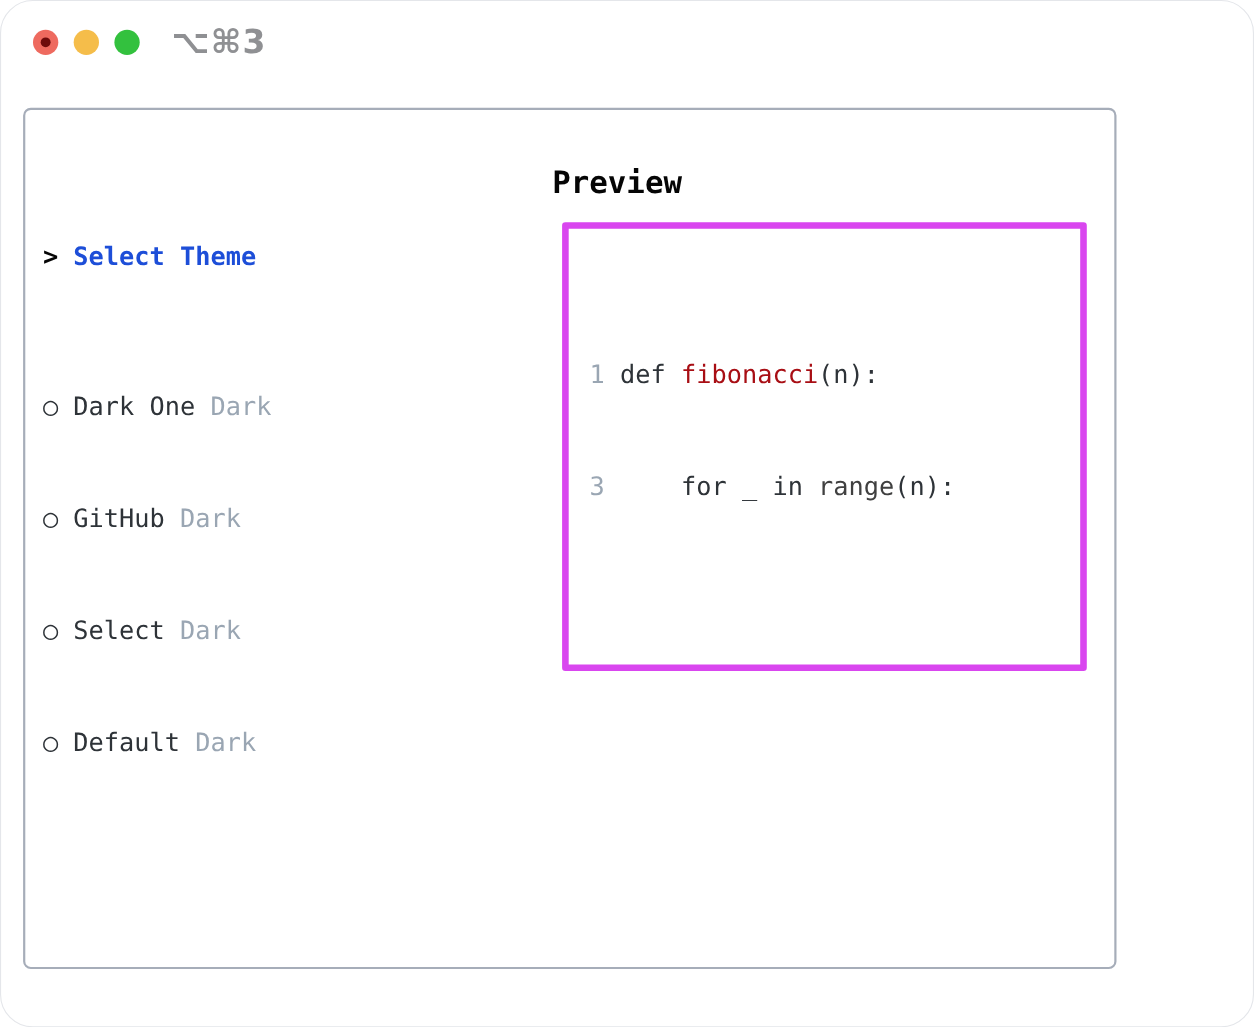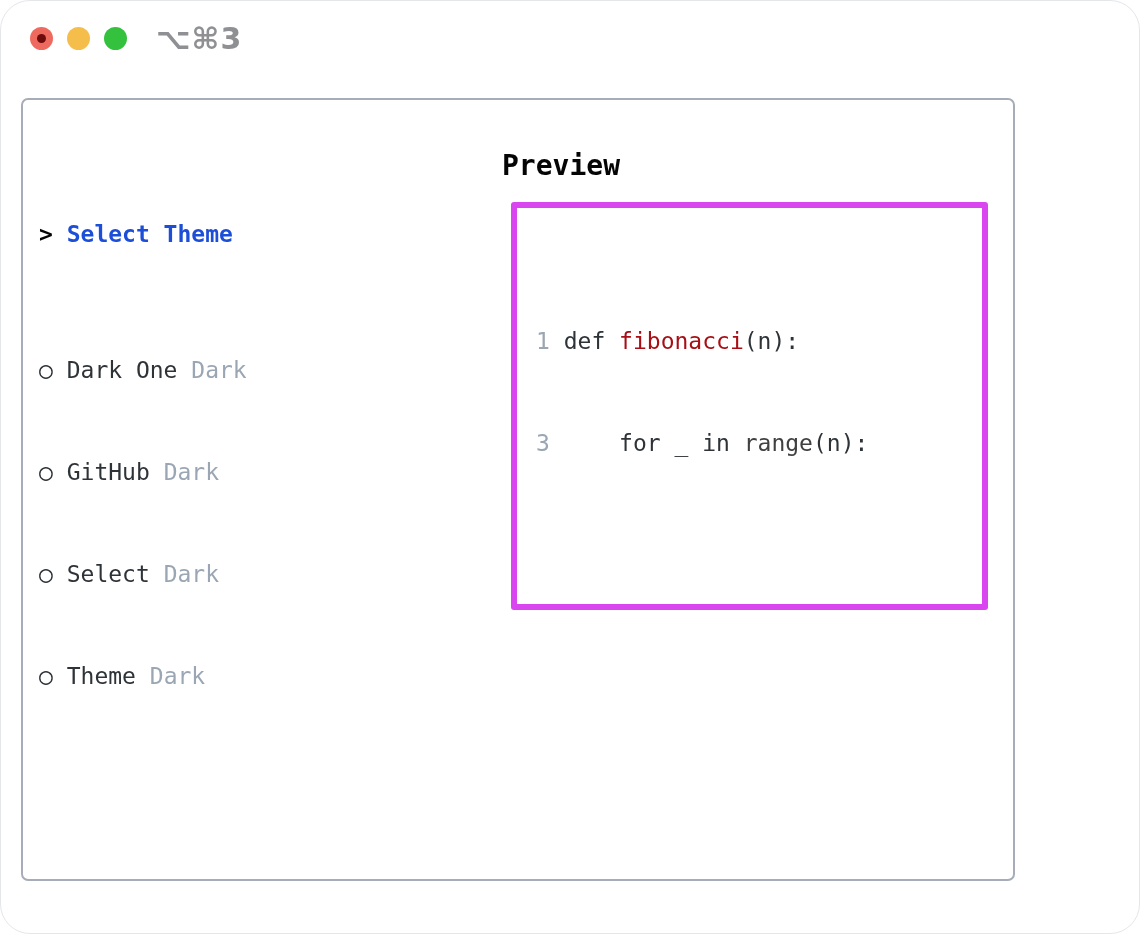--- a/index.html
+++ b/index.html
@@ -49,21 +49,21 @@
   <div class="win-title">⌥⌘3</div>
 
   <div class="panel">
 
     <div class="leftcol">
       <div class="row hdr"><span class="marker">&gt;</span><span class="label">Select Theme</span></div>
 
       <div class="row"><span class="marker">○</span><span class="label">Dark One</span><span class="suffix">Dark</span></div>
       <div class="row"><span class="marker">○</span><span class="label">GitHub</span><span class="suffix">Dark</span></div>
       <div class="row"><span class="marker">○</span><span class="label">Select</span><span class="suffix">Dark</span></div>
-      <div class="row"><span class="marker">○</span><span class="label">Theme</span><span class="suffix">Dark</span></div>
+      <div class="row"><span class="marker">○</span><span class="label">Default</span><span class="suffix">Dark</span></div>
       
       
       
       
       
       
 
       
 
       

